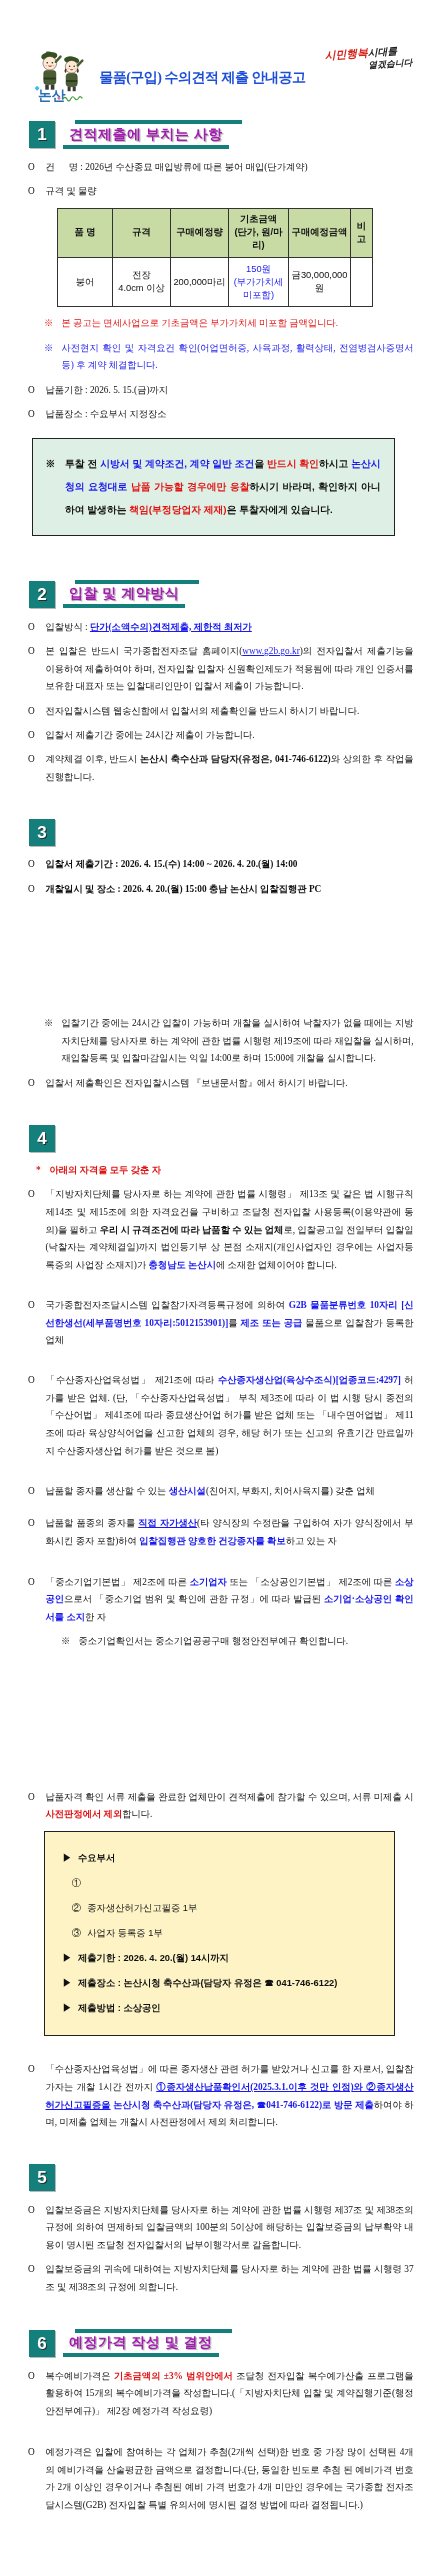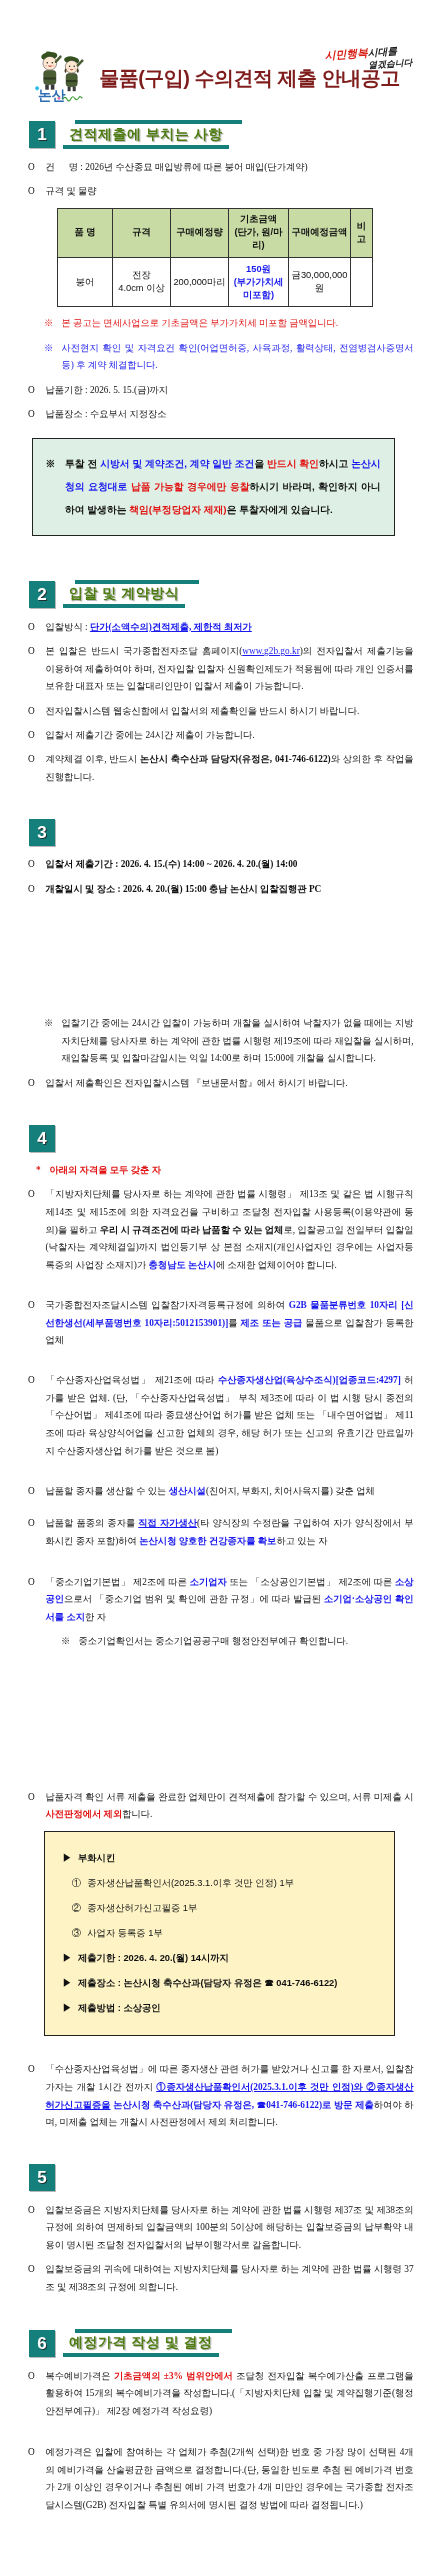--- a/index.html
+++ b/index.html
@@ -1,37 +1,37 @@
 <!DOCTYPE html>
 <html lang="ko" style="font-size:8.2px"><head>
 <meta charset="utf-8">
 <style>
   html,body{margin:0;padding:0;background:#ffffff;}
   body{width:426px;min-height:3009px;font-family:"Liberation Serif",serif;color:#111;}
   
   .doc-header{position:relative;padding:49px 15.5px 5.2px 31px;display:flex;align-items:center;}
   .logo{flex:none;width:61px;height:58px;position:relative;}
-  .doc-title{margin:0 0 0 7.2px;font-family:Liberation Sans, sans-serif;font-weight:800;
-             font-size:20px;letter-spacing:-0.5px;color:#7f1d1d;white-space:nowrap;}
+  .doc-title{margin:0 0 0 7.2px;font-family:Liberation Serif, serif;font-weight:800;
+             font-size:14px;letter-spacing:-0.5px;color:#1d4ed8;white-space:nowrap;}
   .slogan{position:absolute;right:11.3px;top:45px;width:90px;transform:rotate(-4deg);
           font-family:"Liberation Serif",serif;font-style:italic;font-weight:700;line-height:1.3;}
   .slogan .l1{font-size:9.8px;}
   .slogan .red{color:#d8251c;font-size:10.8px;}
   .slogan .blk{color:#1c1c1c;}
   .slogan .l2{font-size:8.8px;color:#1c1c1c;text-align:right;padding-right:3.1px;}
   
   .sec{display:flex;align-items:center;gap:7.7px;margin:8.2px 0 10.3px 29px;}
   .sec-num{flex:none;min-width:24px;height:27px;background:#157f7b;color:#fff;
            font-family:"Liberation Sans",sans-serif;font-weight:800;font-size:17px;line-height:27px;
            text-align:center;text-shadow:1px 1px 0 rgba(35,35,35,.85);box-shadow:1px 1px 0 rgba(0,0,0,.28);padding:0 1px;}
   .sec-box{position:relative;padding:5.2px 15.5px 5.2px 6.2px;}
   .sec-box::before{content:'';position:absolute;left:12.4px;right:-4.1px;top:0;height:4.1px;background:#157f7b;}
   .sec-box::after{content:'';position:absolute;left:0;right:9.3px;bottom:0;height:4.1px;background:#157f7b;}
   .sec-title{font-family:"Liberation Sans",sans-serif;font-weight:800;font-size:14px;
-             color:#4d7c0f;text-shadow:1.3px 1.3px 0 #bdbdbd;letter-spacing:0.5px;white-space:nowrap;}
+             color:#a21caf;text-shadow:1.3px 1.3px 0 #bdbdbd;letter-spacing:0.5px;white-space:nowrap;}
   
   .para{display:flex;margin:2.1px 12.4px 6.7px 28px;font-size:9.3px;line-height:1.9;}
   .para .mk{flex:none;width:17.5px;}
   .para .tx{flex:1;text-align:justify;white-space:pre-wrap;}
   .para.note{margin-left:44px;}
   .para.subnote{margin-left:61px;}
   .para.star{margin-left:36px;font-weight:700;}
   .para.star .mk{width:13.4px;color:#e11313;}
   .mk.mr{color:#e11313;}
   .mk.mb{color:#1a1aee;}
@@ -39,21 +39,21 @@
   .s-r{color:#e11313;}
   .s-b{color:#1a1aee;}
   .s-d{font-weight:700;}
   .s-u{text-decoration:underline;}
   
   .tbl{margin:6.2px 0 8.2px 57px;border-collapse:collapse;border:1px solid #222;
        font-family:"Liberation Sans",sans-serif;font-size:9.3px;text-align:center;table-layout:fixed;}
   .tbl th,.tbl td{border:0.5px solid #333;padding:4.6px 2.1px;vertical-align:middle;}
   .tbl th{background:#c8dba4;font-weight:700;}
   .tbl td{background:#fff;}
-  .cell-blue{color:#1a1aee;font-weight:700;}
+  .cell-blue{color:#1a1aee;font-weight:400;}
   
   .greenbox{display:flex;margin:14.4px 31px 14.4px 32px;border:0.5px solid #222;background:#def0e5;
             padding:13.4px 13.4px 13.4px 12.4px;font-family:"Liberation Sans",sans-serif;font-weight:700;
             font-size:9.8px;line-height:2.35;}
   .greenbox .mk{flex:none;width:19.6px;}
   .greenbox .tx{flex:1;text-align:justify;}
   .yellowbox{margin:7.2px 31px 9.3px 44px;border:0.5px solid #222;background:#fdf3c5;
              padding:13.4px 13.4px 13.4px 17.5px;font-family:"Liberation Sans",sans-serif;
              font-size:9.3px;line-height:2.7;}
   .ybline{display:flex;}
@@ -281,44 +281,43 @@
       <span class="tx"><span>「수산종자산업육성법」 제21조에 따라 </span><span class="s-b s-d">수산종자생산업(육상수조식)[업종코드:4297]</span><span> 허가를 받은 업체. (단, 「수산종자산업육성법」 부칙 제3조에 따라 이 법 시행 당시 종전의 「수산어법」 제41조에 따라 종묘생산어업 허가를 받은 업체 또는 「내수면어업법」 제11조에 따라 육상양식어업을 신고한 업체의 경우, 해당 허가 또는 신고의 유효기간 만료일까지 수산종자생산업 허가를 받은 것으로 봄)</span></span>
     </div>
     <div class="gap" style="height: 13.4px;"></div>
     <div class="para o">
       <span class="mk">O</span>
       <span class="tx"><span>납품할 종자를 생산할 수 있는 </span><span class="s-b s-d">생산시설</span><span>(친어지, 부화지, 치어사육지를) 갖춘 업체</span></span>
     </div>
     <div class="gap" style="height: 6.2px;"></div>
     <div class="para o">
       <span class="mk">O</span>
-      <span class="tx"><span>납품할 품종의 종자를 </span><span class="s-b s-d s-u">직접 자가생산</span><span>(타 양식장의 수정란을 구입하여 자가 양식장에서 부화시킨 종자 포함)하여 </span><span class="s-b s-d">논산시청 양호한 건강종자를 확보</span><span>하고 있는 자</span></span>
+      <span class="tx"><span>납품할 품종의 종자를 </span><span class="s-b s-d s-u">직접 자가생산</span><span>(타 양식장의 수정란을 구입하여 자가 양식장에서 부화시킨 종자 포함)하여 </span><span class="s-b s-d">입찰집행관 양호한 건강종자를 확보</span><span>하고 있는 자</span></span>
     </div>
     <div class="gap" style="height: 14.4px;"></div>
     <div class="para o">
       <span class="mk">O</span>
       <span class="tx"><span>「중소기업기본법」 제2조에 따른 </span><span class="s-b s-d">소기업자</span><span> 또는 「소상공인기본법」 제2조에 따른 </span><span class="s-b s-d">소상공인</span><span>으로서 「중소기업 범위 및 확인에 관한 규정」에 따라 발급된 </span><span class="s-b s-d">소기업·소상공인 확인서를 소지</span><span>한 자</span></span>
     </div>
     <div class="para subnote">
       <span class="mk">※</span>
       <span class="tx"><span>중소기업확인서는 중소기업공공구매 행정안전부예규 확인합니다.</span></span>
     </div>
     <div class="gap" style="height: 129px;"></div>
     <div class="para o">
       <span class="mk">O</span>
       <span class="tx"><span>납품자격 확인 서류 제출을 완료한 업체만이 견적제출에 참가할 수 있으며, 서류 미제출 시 </span><span class="s-r s-d">사전판정에서 제외</span><span>합니다.</span></span>
     </div>
     <div class="yellowbox">
       <div class="ybline bold">
         <span class="mk">▶</span>
-        <span>부화시킨</span>
+        <span>수요부서</span>
       </div>
       <div class="ybline ind">
         <span class="mk">①</span>
-        <span>종자생산납품확인서(2025.3.1.이후 것만 인정) 1부</span>
       </div>
       <div class="ybline ind">
         <span class="mk">②</span>
         <span>종자생산허가신고필증 1부</span>
       </div>
       <div class="ybline ind">
         <span class="mk">③</span>
         <span>사업자 등록증 1부</span>
       </div>
       <div class="ybline bold">

